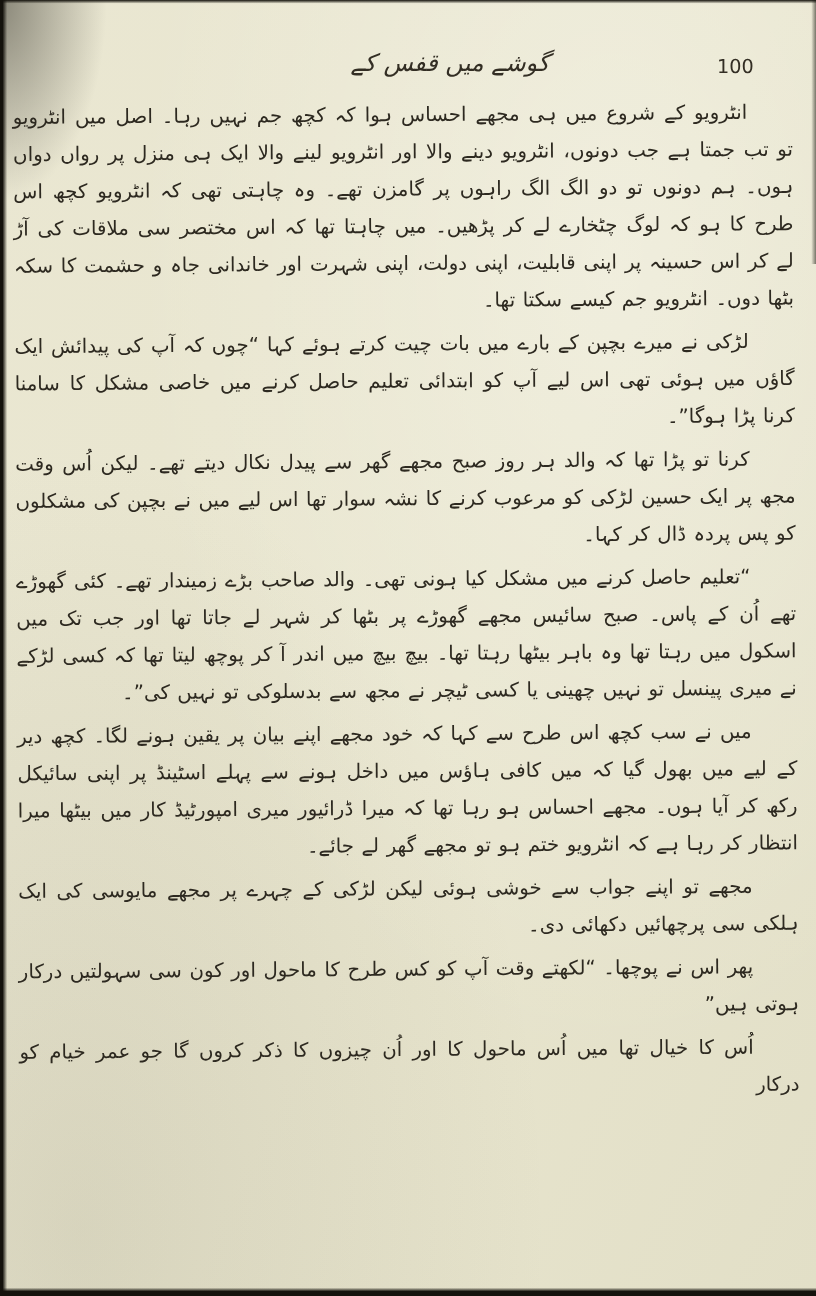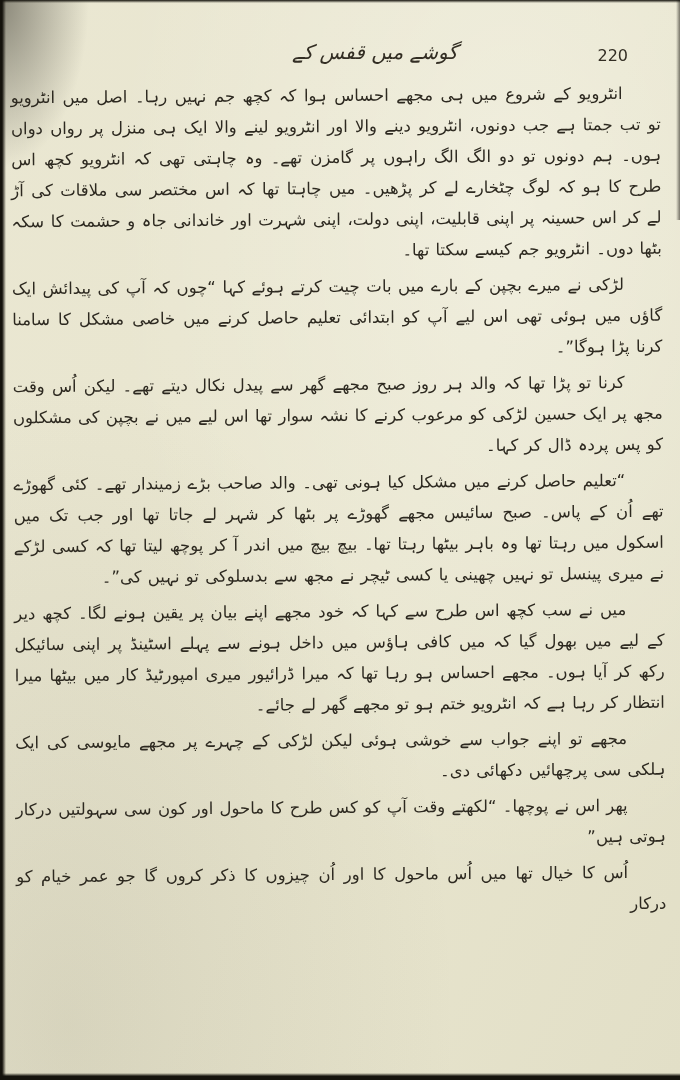--- a/index.html
+++ b/index.html
@@ -62,21 +62,21 @@
 </style>
 </head>
 <body>
 
 <div class="page">
 
   <div class="corner-shadow"></div>
 
   <div class="running-header">
     <span class="running-title">گوشے میں قفس کے</span>
-    <span class="page-number">220</span>
+    <span class="page-number">100</span>
   </div>
 
   <div class="content">
     <p>انٹرویو کے شروع میں ہی مجھے احساس ہوا کہ کچھ جم نہیں رہا۔ اصل میں انٹرویو تو تب جمتا ہے جب دونوں، انٹرویو دینے والا اور انٹرویو لینے والا ایک ہی منزل پر رواں دواں ہوں۔ ہم دونوں تو دو الگ الگ راہوں پر گامزن تھے۔ وہ چاہتی تھی کہ انٹرویو کچھ اس طرح کا ہو کہ لوگ چٹخارے لے کر پڑھیں۔ میں چاہتا تھا کہ اس مختصر سی ملاقات کی آڑ لے کر اس حسینہ پر اپنی قابلیت، اپنی دولت، اپنی شہرت اور خاندانی جاہ و حشمت کا سکہ بٹھا دوں۔ انٹرویو جم کیسے سکتا تھا۔</p>
     <p>لڑکی نے میرے بچپن کے بارے میں بات چیت کرتے ہوئے کہا “چوں کہ آپ کی پیدائش ایک گاؤں میں ہوئی تھی اس لیے آپ کو ابتدائی تعلیم حاصل کرنے میں خاصی مشکل کا سامنا کرنا پڑا ہوگا”۔</p>
     <p>کرنا تو پڑا تھا کہ والد ہر روز صبح مجھے گھر سے پیدل نکال دیتے تھے۔ لیکن اُس وقت مجھ پر ایک حسین لڑکی کو مرعوب کرنے کا نشہ سوار تھا اس لیے میں نے بچپن کی مشکلوں کو پس پردہ ڈال کر کہا۔</p>
     <p>“تعلیم حاصل کرنے میں مشکل کیا ہونی تھی۔ والد صاحب بڑے زمیندار تھے۔ کئی گھوڑے تھے اُن کے پاس۔ صبح سائیس مجھے گھوڑے پر بٹھا کر شہر لے جاتا تھا اور جب تک میں اسکول میں رہتا تھا وہ باہر بیٹھا رہتا تھا۔ بیچ بیچ میں اندر آ کر پوچھ لیتا تھا کہ کسی لڑکے نے میری پینسل تو نہیں چھینی یا کسی ٹیچر نے مجھ سے بدسلوکی تو نہیں کی”۔</p>
     <p>میں نے سب کچھ اس طرح سے کہا کہ خود مجھے اپنے بیان پر یقین ہونے لگا۔ کچھ دیر کے لیے میں بھول گیا کہ میں کافی ہاؤس میں داخل ہونے سے پہلے اسٹینڈ پر اپنی سائیکل رکھ کر آیا ہوں۔ مجھے احساس ہو رہا تھا کہ میرا ڈرائیور میری امپورٹیڈ کار میں بیٹھا میرا انتظار کر رہا ہے کہ انٹرویو ختم ہو تو مجھے گھر لے جائے۔</p>
     <p>مجھے تو اپنے جواب سے خوشی ہوئی لیکن لڑکی کے چہرے پر مجھے مایوسی کی ایک ہلکی سی پرچھائیں دکھائی دی۔</p>
     <p>پھر اس نے پوچھا۔ “لکھتے وقت آپ کو کس طرح کا ماحول اور کون سی سہولتیں درکار ہوتی ہیں”</p>

